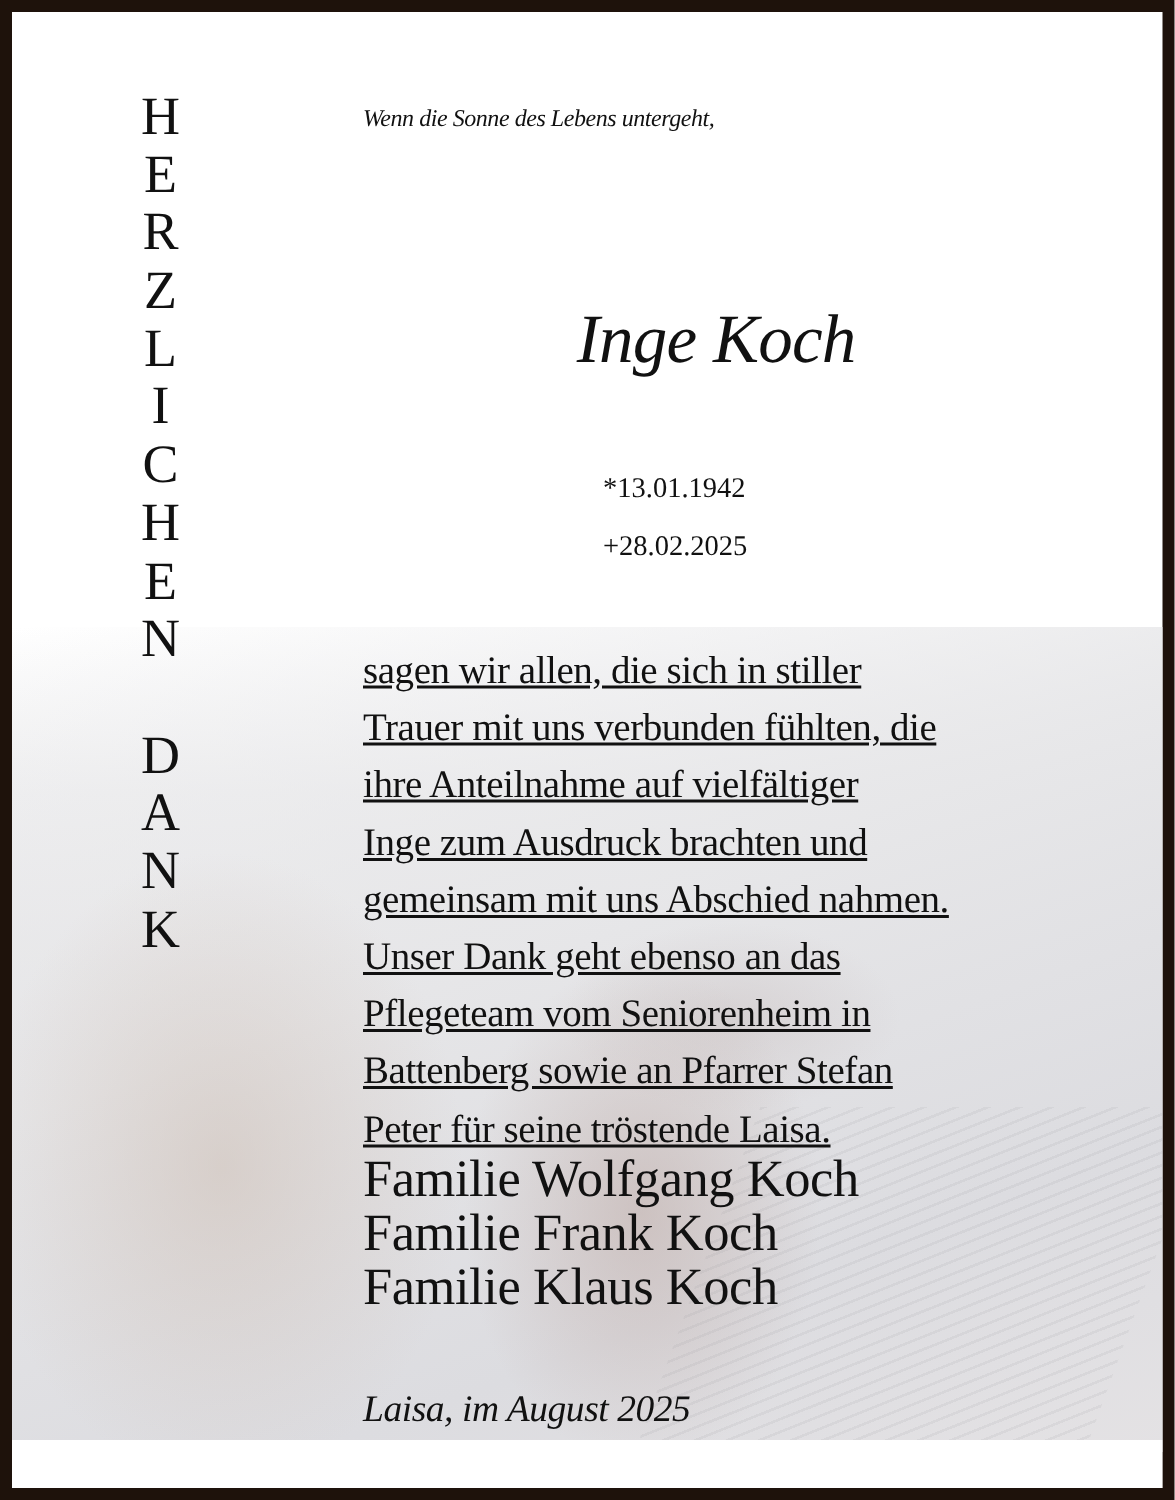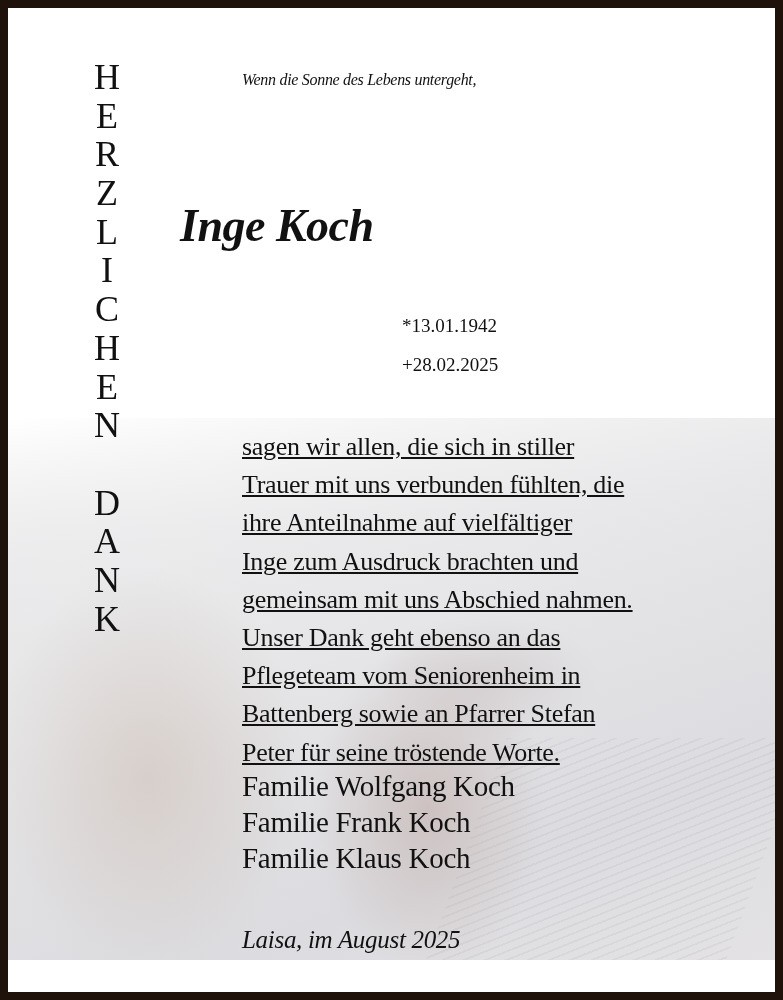--- a/index.html
+++ b/index.html
@@ -40,38 +40,38 @@
       font-size: 36px; line-height: 38.7px;
     }
     .vertical span { display: block; height: 38.7px; }
     .quote {
       position: absolute; left: 234px; top: 54px; width: 520px;
       font-style: italic; font-size: 16px; line-height: 36px;
       letter-spacing: -0.3px;
     }
     .name {
       position: absolute; left: 0; top: 188px; width: 767px; padding-left: 180px; box-sizing: border-box;
-      text-align: left;
-      font-weight: bold; font-style: italic; font-size: 46px; line-height: 60px;
+      text-align: center;
+      font-weight: normal; font-style: italic; font-size: 46px; line-height: 60px;
       letter-spacing: -0.5px;
       padding-left: 172px;
     }
     .dates {
       position: absolute; left: 394px; top: 298px; width: 200px;
       font-size: 19px; line-height: 39px;
     }
     .body-text {
       position: absolute; left: 234px; top: 420px; width: 520px;
       font-size: 26px; line-height: 38.2px;
       letter-spacing: -0.3px;
     }
     .body-text div { white-space: nowrap; text-decoration: underline; }
     .families {
       position: absolute; left: 234px; top: 760px; width: 520px;
-      font-size: 29px; line-height: 36px;
+      font-size: 35px; line-height: 36px;
       letter-spacing: -0.3px;
     }
     .families div { white-space: nowrap; }
     .place-date {
       position: absolute; left: 234px; top: 914px;
       font-style: italic; font-size: 25px; line-height: 36px;
       letter-spacing: -0.3px;
     }
   </style>
 </head>
@@ -114,21 +114,21 @@
 
   <div class="body-text">
     <div>sagen wir allen, die sich in stiller</div>
     <div>Trauer mit uns verbunden fühlten, die</div>
     <div>ihre Anteilnahme auf vielfältiger</div>
     <div>Inge zum Ausdruck brachten und</div>
     <div>gemeinsam mit uns Abschied nahmen.</div>
     <div>Unser Dank geht ebenso an das</div>
     <div>Pflegeteam vom Seniorenheim in</div>
     <div>Battenberg sowie an Pfarrer Stefan</div>
-    <div>Peter für seine tröstende Worte.</div>
+    <div>Peter für seine tröstende Laisa.</div>
   </div>
 
   <div class="families">
     <div>Familie Wolfgang Koch</div>
     <div>Familie Frank Koch</div>
     <div>Familie Klaus Koch</div>
   </div>
 
   <div class="place-date">Laisa, im August 2025</div>
 </div>

